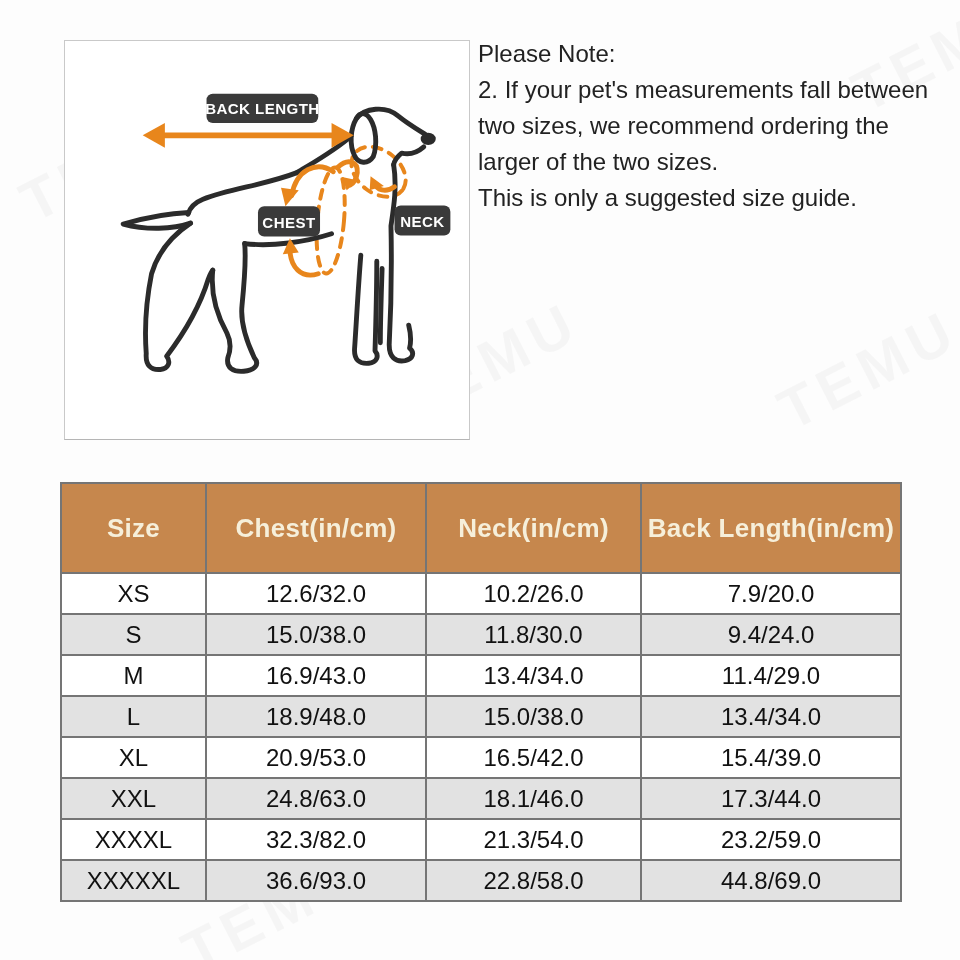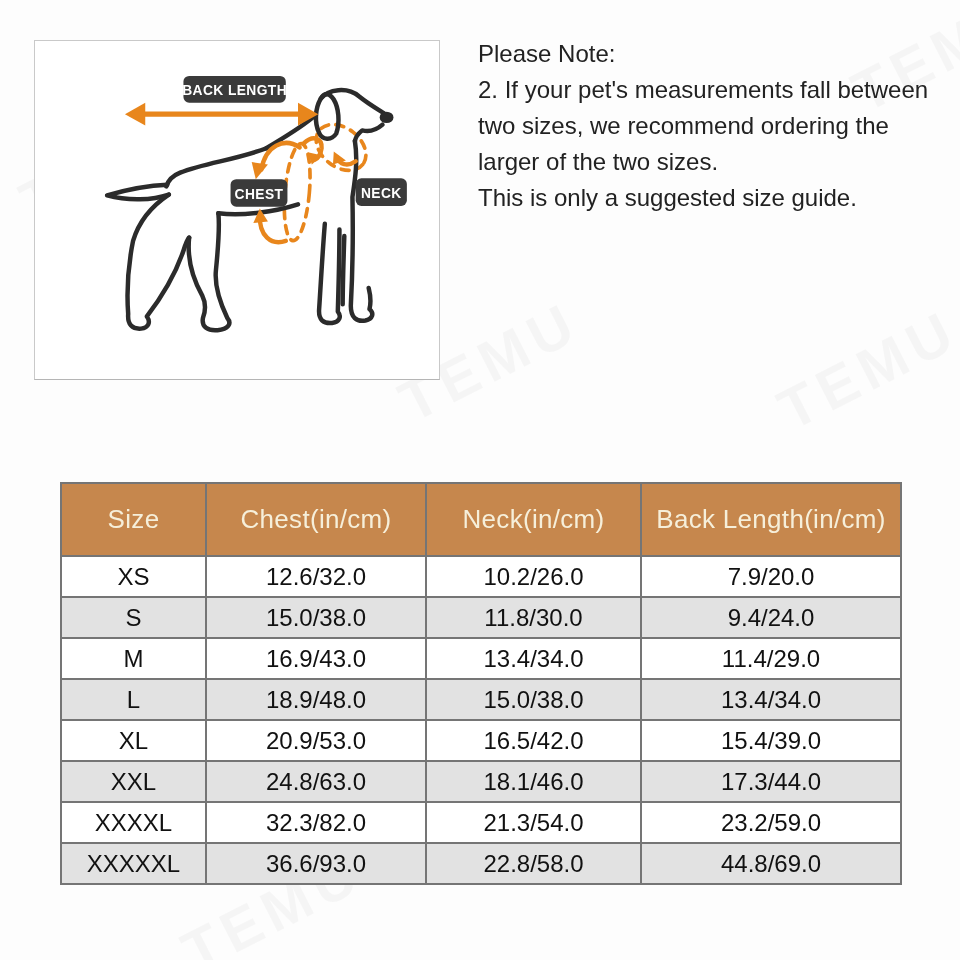--- a/index.html
+++ b/index.html
@@ -13,21 +13,21 @@
     font-family:"Liberation Sans","DejaVu Sans",sans-serif;
     background:#fdfdfd; color:var(--ink); overflow:hidden; position:relative;
   }
   .watermark{
     position:absolute; font-weight:bold; font-size:58px; letter-spacing:7px;
     color:var(--watermark); opacity:.07; transform:rotate(-27deg);
     user-select:none; pointer-events:none; z-index:0;
   }
   
   .diagram-box{
-    position:absolute; left:34px; top:40px; width:406px; height:340px;
+    position:absolute; left:64px; top:40px; width:406px; height:400px;
     background:#fff; border:1px solid #c9c9c9; border-bottom-color:#b5b5b5; z-index:1;padding-left:44px;
   }
   .diagram-box svg{display:block;width:100%;height:100%;}
   .dog{stroke:var(--ink); stroke-width:5.5; fill:none; stroke-linecap:round; stroke-linejoin:round;}
   .nose{fill:var(--ink); stroke:none;}
   .orange{stroke:var(--accent); stroke-width:5.5; fill:none; stroke-linecap:round;}
   .shaft{stroke:var(--accent); stroke-width:6.5;}
   .ohead{fill:var(--accent); stroke:none;}
   .dash{stroke:var(--accent); stroke-width:4.5; fill:none; stroke-dasharray:10 9; stroke-linecap:round;}
   .dlabel{fill:var(--label-bg);}
@@ -42,21 +42,21 @@
   .size-table{
     position:absolute; left:60px; top:482px; width:840px; z-index:1;
     border-collapse:collapse; table-layout:fixed; text-align:center;
   }
   .size-table col.c-size{width:145px;}
   .size-table col.c-chest{width:220px;}
   .size-table col.c-neck{width:215px;}
   .size-table col.c-back{width:260px;}
   .size-table th{
     background:var(--header-bg); color:var(--header-text);
-    font-weight:normal; font-size:26px; height:73px; letter-spacing:.3px;
+    font-weight:bold; font-size:26px; height:90px; letter-spacing:.3px;
   }
   .size-table td{
     font-size:24px; color:#111; height:41px; background:#fff;
   }
   .size-table th,.size-table td{border:2px solid var(--table-border); padding:0;}
   .size-table tbody tr:nth-child(even) td{background:var(--row-alt);}
 </style>
 </head>
 <body>
 

